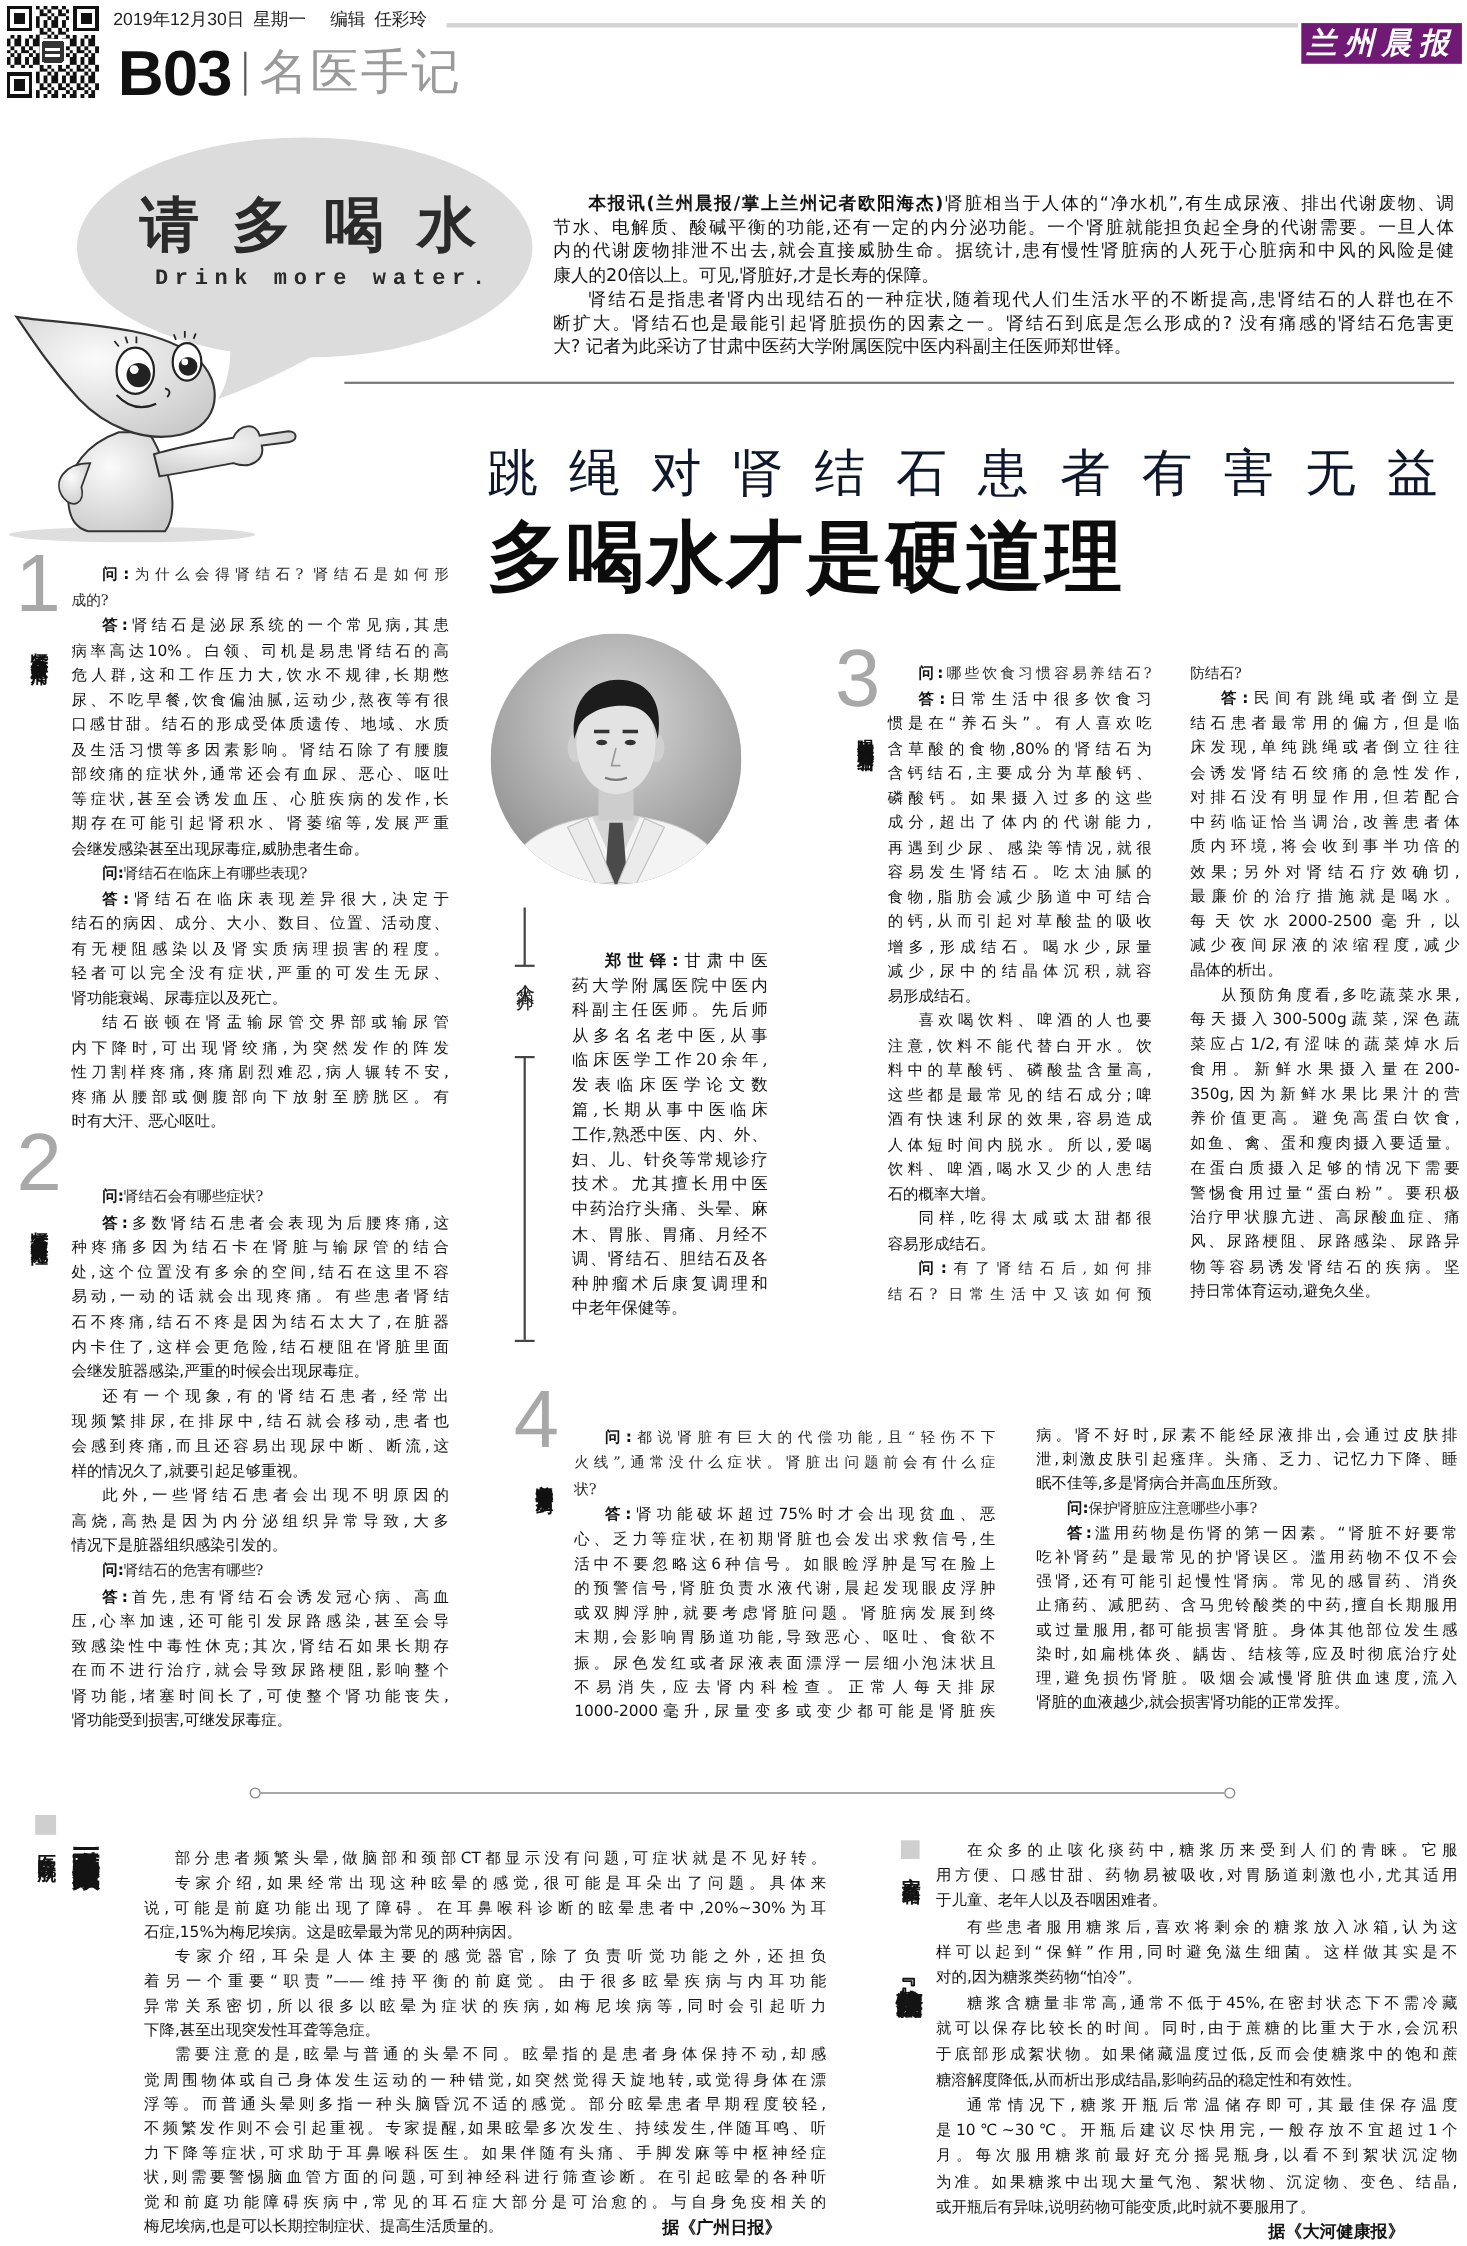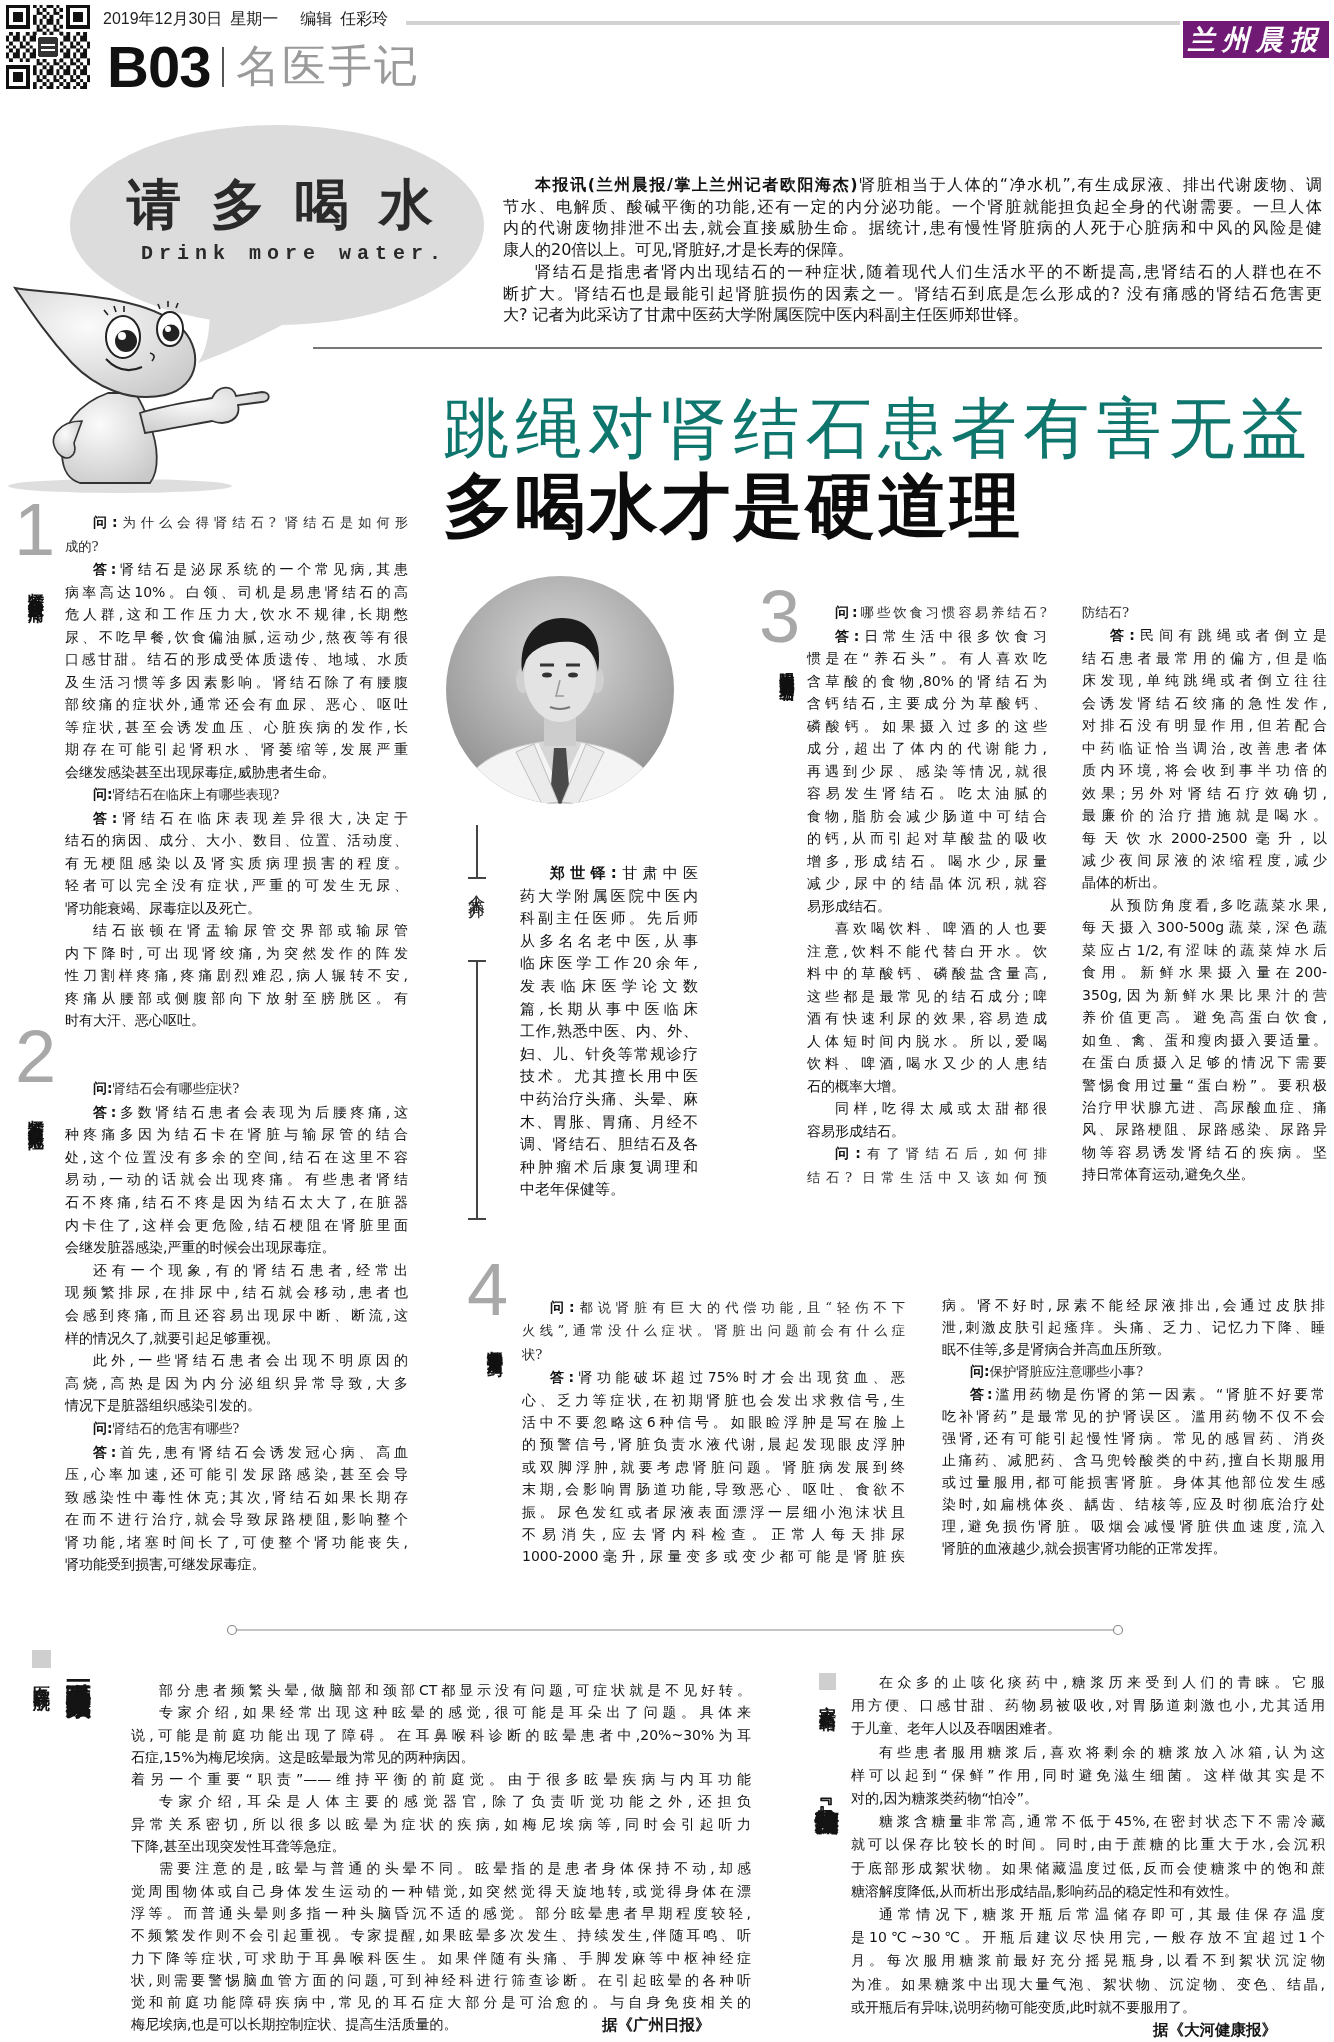--- a/index.html
+++ b/index.html
@@ -24,21 +24,21 @@
   .bubble { left: 60px; top: 118px; width: 440px; height: 250px; }
   .bubble-cn { left: 127px; top: 177px; width: 306px; font-size: 54px; line-height: 56px; font-weight: bold; color: #2a2a2a;
                white-space: nowrap; text-align: justify; text-align-last: justify; }
   .bubble-en { left: 127px; top: 242px; width: 320px; font-family: "Liberation Mono", monospace; font-size: 20px; line-height: 24px;
                letter-spacing: 6px; font-weight: bold; color: #2a2a2a; white-space: nowrap; text-align: right; }
   .mascot { left: 0px; top: 275px; width: 300px; height: 220px; }
 
   .hrule { left: 313px; top: 347px; width: 1009px; height: 2px; background: #777; }
 
   
-  .hl-deck { left: 443px; top: 396px; width: 864px; font-size: 66px; line-height: 66px; font-weight: 100; color: #0f766e;
+  .hl-deck { left: 443px; top: 396px; width: 864px; font-size: 46px; line-height: 66px; font-weight: 100; color: #0f172a;
              white-space: nowrap; text-align: justify; text-align-last: justify; }
   .hl-main { left: 443px; top: 471px; width: 577px; font-size: 70px; line-height: 70px; font-weight: 900; color: #0c0c0c;
              white-space: nowrap; text-align: justify; text-align-last: justify; }
 
   
   .num { font-family: "Liberation Sans", sans-serif; font-size: 74px; line-height: 74px; color: #a8a8a8; }
   .n1 { left: 14px; top: 493px; }
   .n2 { left: 15px; top: 1020px; }
   .n3 { left: 759px; top: 580px; }
   .n4 { left: 467px; top: 1253px; }
@@ -387,22 +387,22 @@
   </svg>
 
   <div class="abs sq-nav"></div>
   <div class="abs lab-nav">医院导航</div>
   <div class="abs ttl-nav">频繁眩晕或需看一下耳鼻喉科</div>
   <div class="abs col c-nav">
       <div class="ln ind"><span class="tx">部分患者频繁头晕,做脑部和颈部CT都显示没有问题,可症状就是不见好转。</span></div>
       <div class="ln ind"><span class="tx">专家介绍,如果经常出现这种眩晕的感觉,很可能是耳朵出了问题。具体来</span></div>
       <div class="ln"><span class="tx">说,可能是前庭功能出现了障碍。在耳鼻喉科诊断的眩晕患者中,20%~30%为耳</span></div>
       <div class="ln end"><span class="tx">石症,15%为梅尼埃病。这是眩晕最为常见的两种病因。</span></div>
+      <div class="ln ind"><span class="tx">专家介绍,耳朵是人体主要的感觉器官,除了负责听觉功能之外,还担负</span></div>
       <div class="ln"><span class="tx">着另一个重要“职责”——维持平衡的前庭觉。由于很多眩晕疾病与内耳功能</span></div>
-      <div class="ln ind"><span class="tx">专家介绍,耳朵是人体主要的感觉器官,除了负责听觉功能之外,还担负</span></div>
       <div class="ln"><span class="tx">异常关系密切,所以很多以眩晕为症状的疾病,如梅尼埃病等,同时会引起听力</span></div>
       <div class="ln end"><span class="tx">下降,甚至出现突发性耳聋等急症。</span></div>
       <div class="ln ind"><span class="tx">需要注意的是,眩晕与普通的头晕不同。眩晕指的是患者身体保持不动,却感</span></div>
       <div class="ln"><span class="tx">觉周围物体或自己身体发生运动的一种错觉,如突然觉得天旋地转,或觉得身体在漂</span></div>
       <div class="ln"><span class="tx">浮等。而普通头晕则多指一种头脑昏沉不适的感觉。部分眩晕患者早期程度较轻,</span></div>
       <div class="ln"><span class="tx">不频繁发作则不会引起重视。专家提醒,如果眩晕多次发生、持续发生,伴随耳鸣、听</span></div>
       <div class="ln"><span class="tx">力下降等症状,可求助于耳鼻喉科医生。如果伴随有头痛、手脚发麻等中枢神经症</span></div>
       <div class="ln"><span class="tx">状,则需要警惕脑血管方面的问题,可到神经科进行筛查诊断。在引起眩晕的各种听</span></div>
       <div class="ln"><span class="tx">觉和前庭功能障碍疾病中,常见的耳石症大部分是可治愈的。与自身免疫相关的</span></div>
       <div class="ln end"><span class="tx">梅尼埃病,也是可以长期控制症状、提高生活质量的。</span></div>

